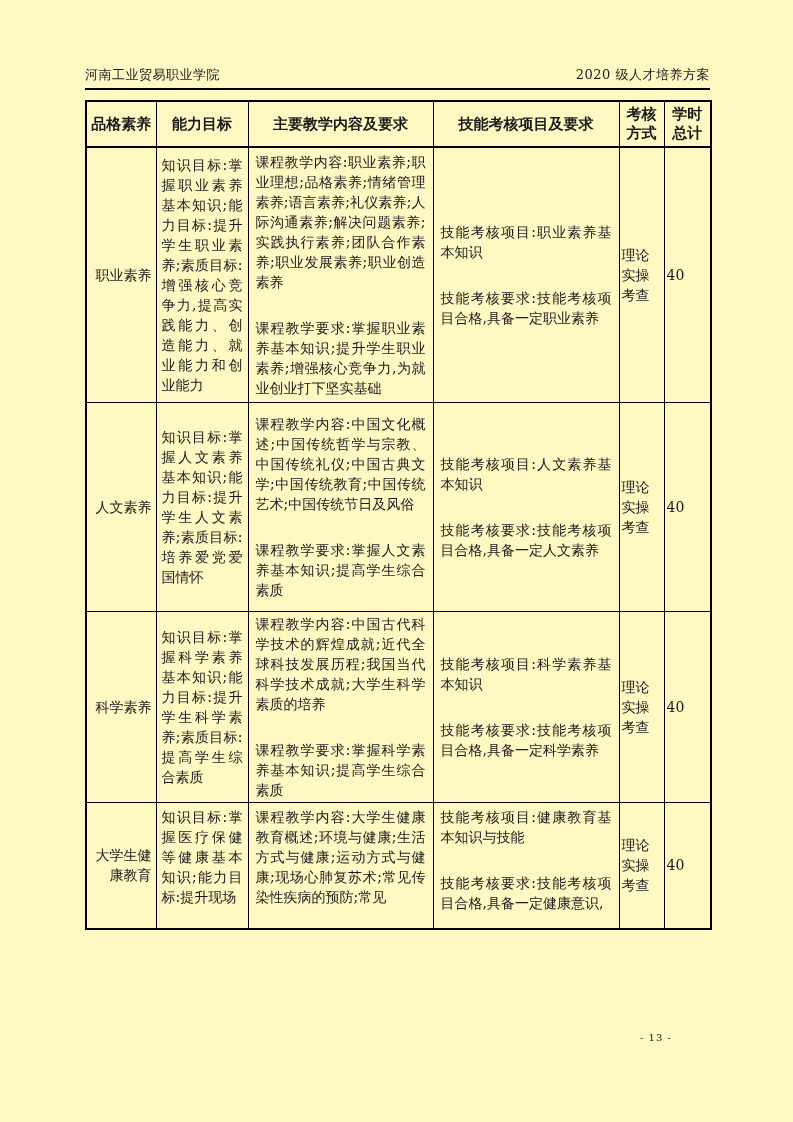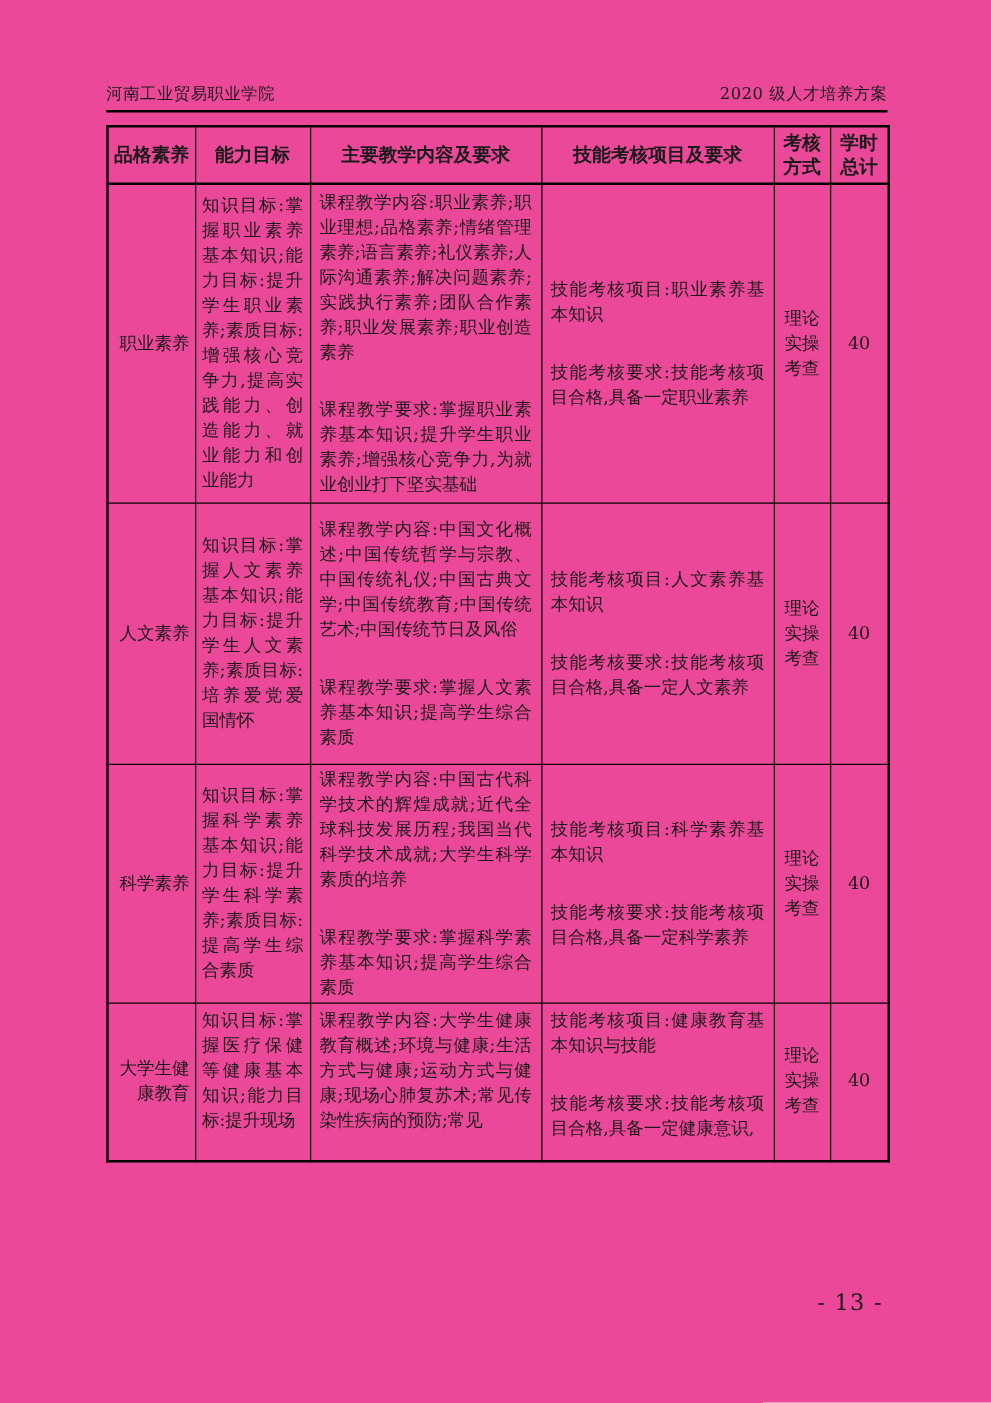--- a/index.html
+++ b/index.html
@@ -1,20 +1,20 @@
 <!DOCTYPE html>
 <html><head>
 <meta charset="utf-8">
 <style>
   html, body { margin: 0; padding: 0; background: #e8e8e8; }
   .page {
     position: relative;
     width: 793px;
     height: 1122px;
-    background: #ec4899;
+    background: #fef9c3;
     font-family: "DejaVu Serif", "Liberation Serif", serif;
     color: #1a1a1a;
     overflow: hidden;
     margin: 0 auto;
   }
   .doc-header {
     position: absolute;
     left: 85px;
     top: 66px;
     width: 625px;
@@ -68,41 +68,40 @@
     text-align: justify;
     vertical-align: middle;
     padding: 2px 5px;
   }
   .cell-content, .cell-assessment {
     text-align: justify;
     vertical-align: middle;
     padding: 2px 7px;
   }
   .cell-method, .cell-hours {
-    text-align: center;
     vertical-align: middle;
     padding: 0 2px;
   }
   .main-table p { margin: 0; }
   .main-table p + p { margin-top: 26px; }
   .row-1 { height: 119px; }
   .row-2 { height: 255px; }
   .row-3 { height: 209px; }
   .row-4 { height: 184px; }
   .row-5 { height: 127px; }
   .row-5 .cell-objectives,
   .row-5 .cell-content,
   .row-5 .cell-assessment { vertical-align: top; padding-top: 4px; }
   .page-number {
     position: absolute;
     left: 640px;
     top: 1032px;
     width: 80px;
-    text-align: center;
-    font-size: 18px;
+    text-align: left;
+    font-size: 10px;
     letter-spacing: 1px;
   }
 </style>
 </head>
 <body>
 
 <div class="page">
 
   <div class="doc-header">
     <span>河南工业贸易职业学院</span>

